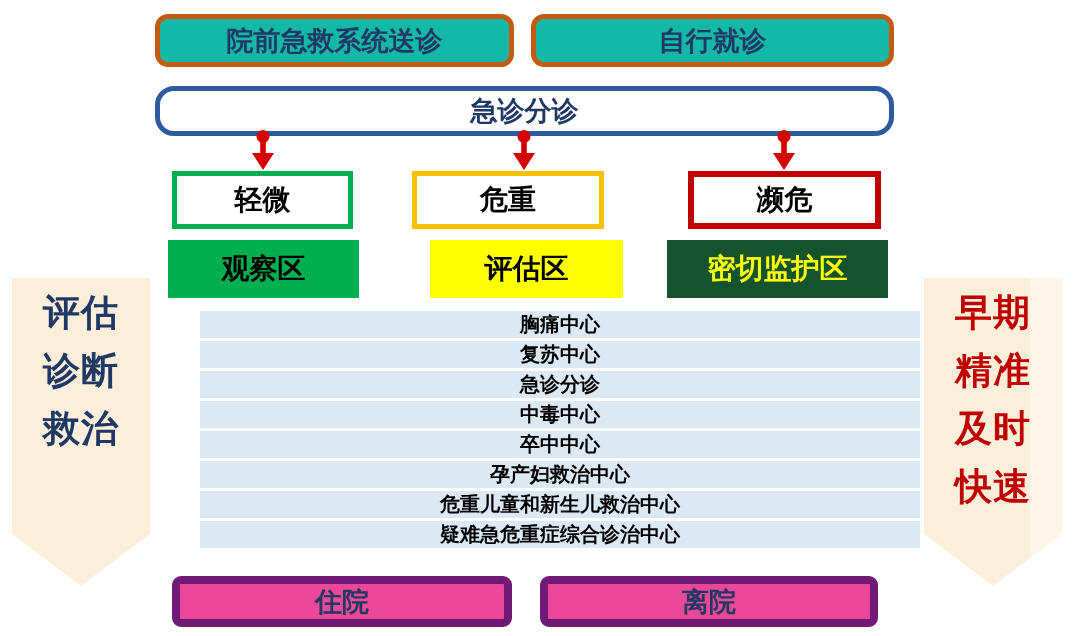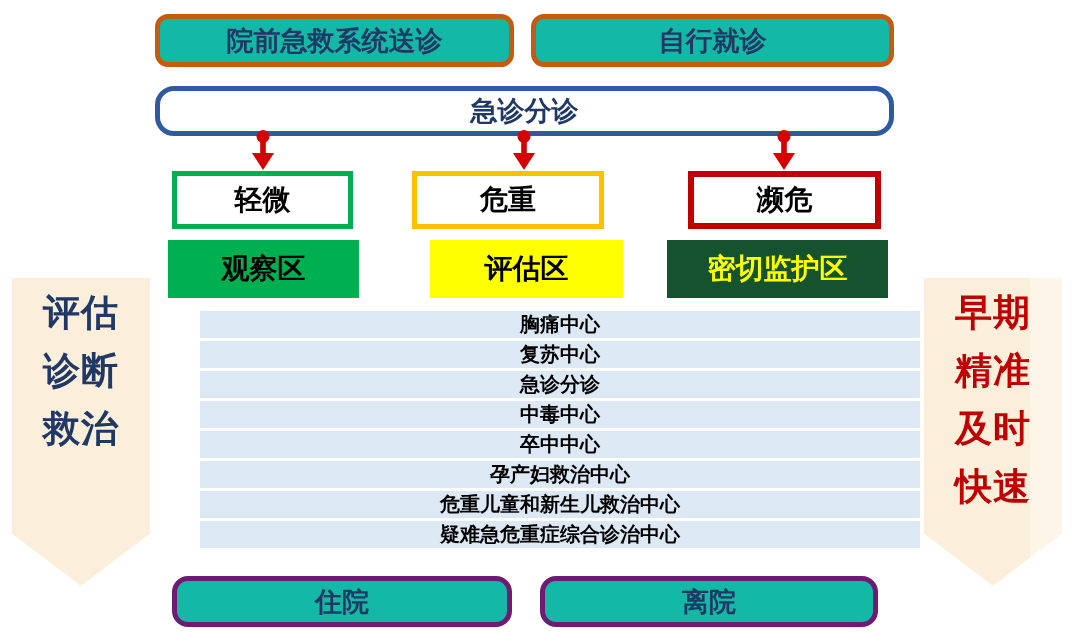--- a/index.html
+++ b/index.html
@@ -49,21 +49,21 @@
     display:flex; flex-direction:column; gap:3px;padding-left:28px;
   }
   .center-row {
     height:27px; background:#DCE9F5;
     display:flex; align-items:center; justify-content:center;
     color:#000000; font-size:20px; font-weight:bold;
   }
   
   .bottom-box {
     position:absolute; top:576px; height:51px; box-sizing:border-box;
-    border:5px solid #701a75; border-radius:16px; background:#14b8a6;
+    border:8px solid #701a75; border-radius:9px; background:#ec4899;
     color:#1F3864; font-size:27px; font-weight:bold;
     display:flex; align-items:center; justify-content:center;
   }
   #outcome-admit     { left:172px; width:340px; }
   #outcome-discharge { left:540px; width:338px; }
   
   .banner {
     position:absolute; top:278px; width:138px; height:308px; box-sizing:border-box;
     clip-path:polygon(0 0, 100% 0, 100% 83%, 50% 100%, 0 83%);
     display:flex; flex-direction:column; align-items:center;

